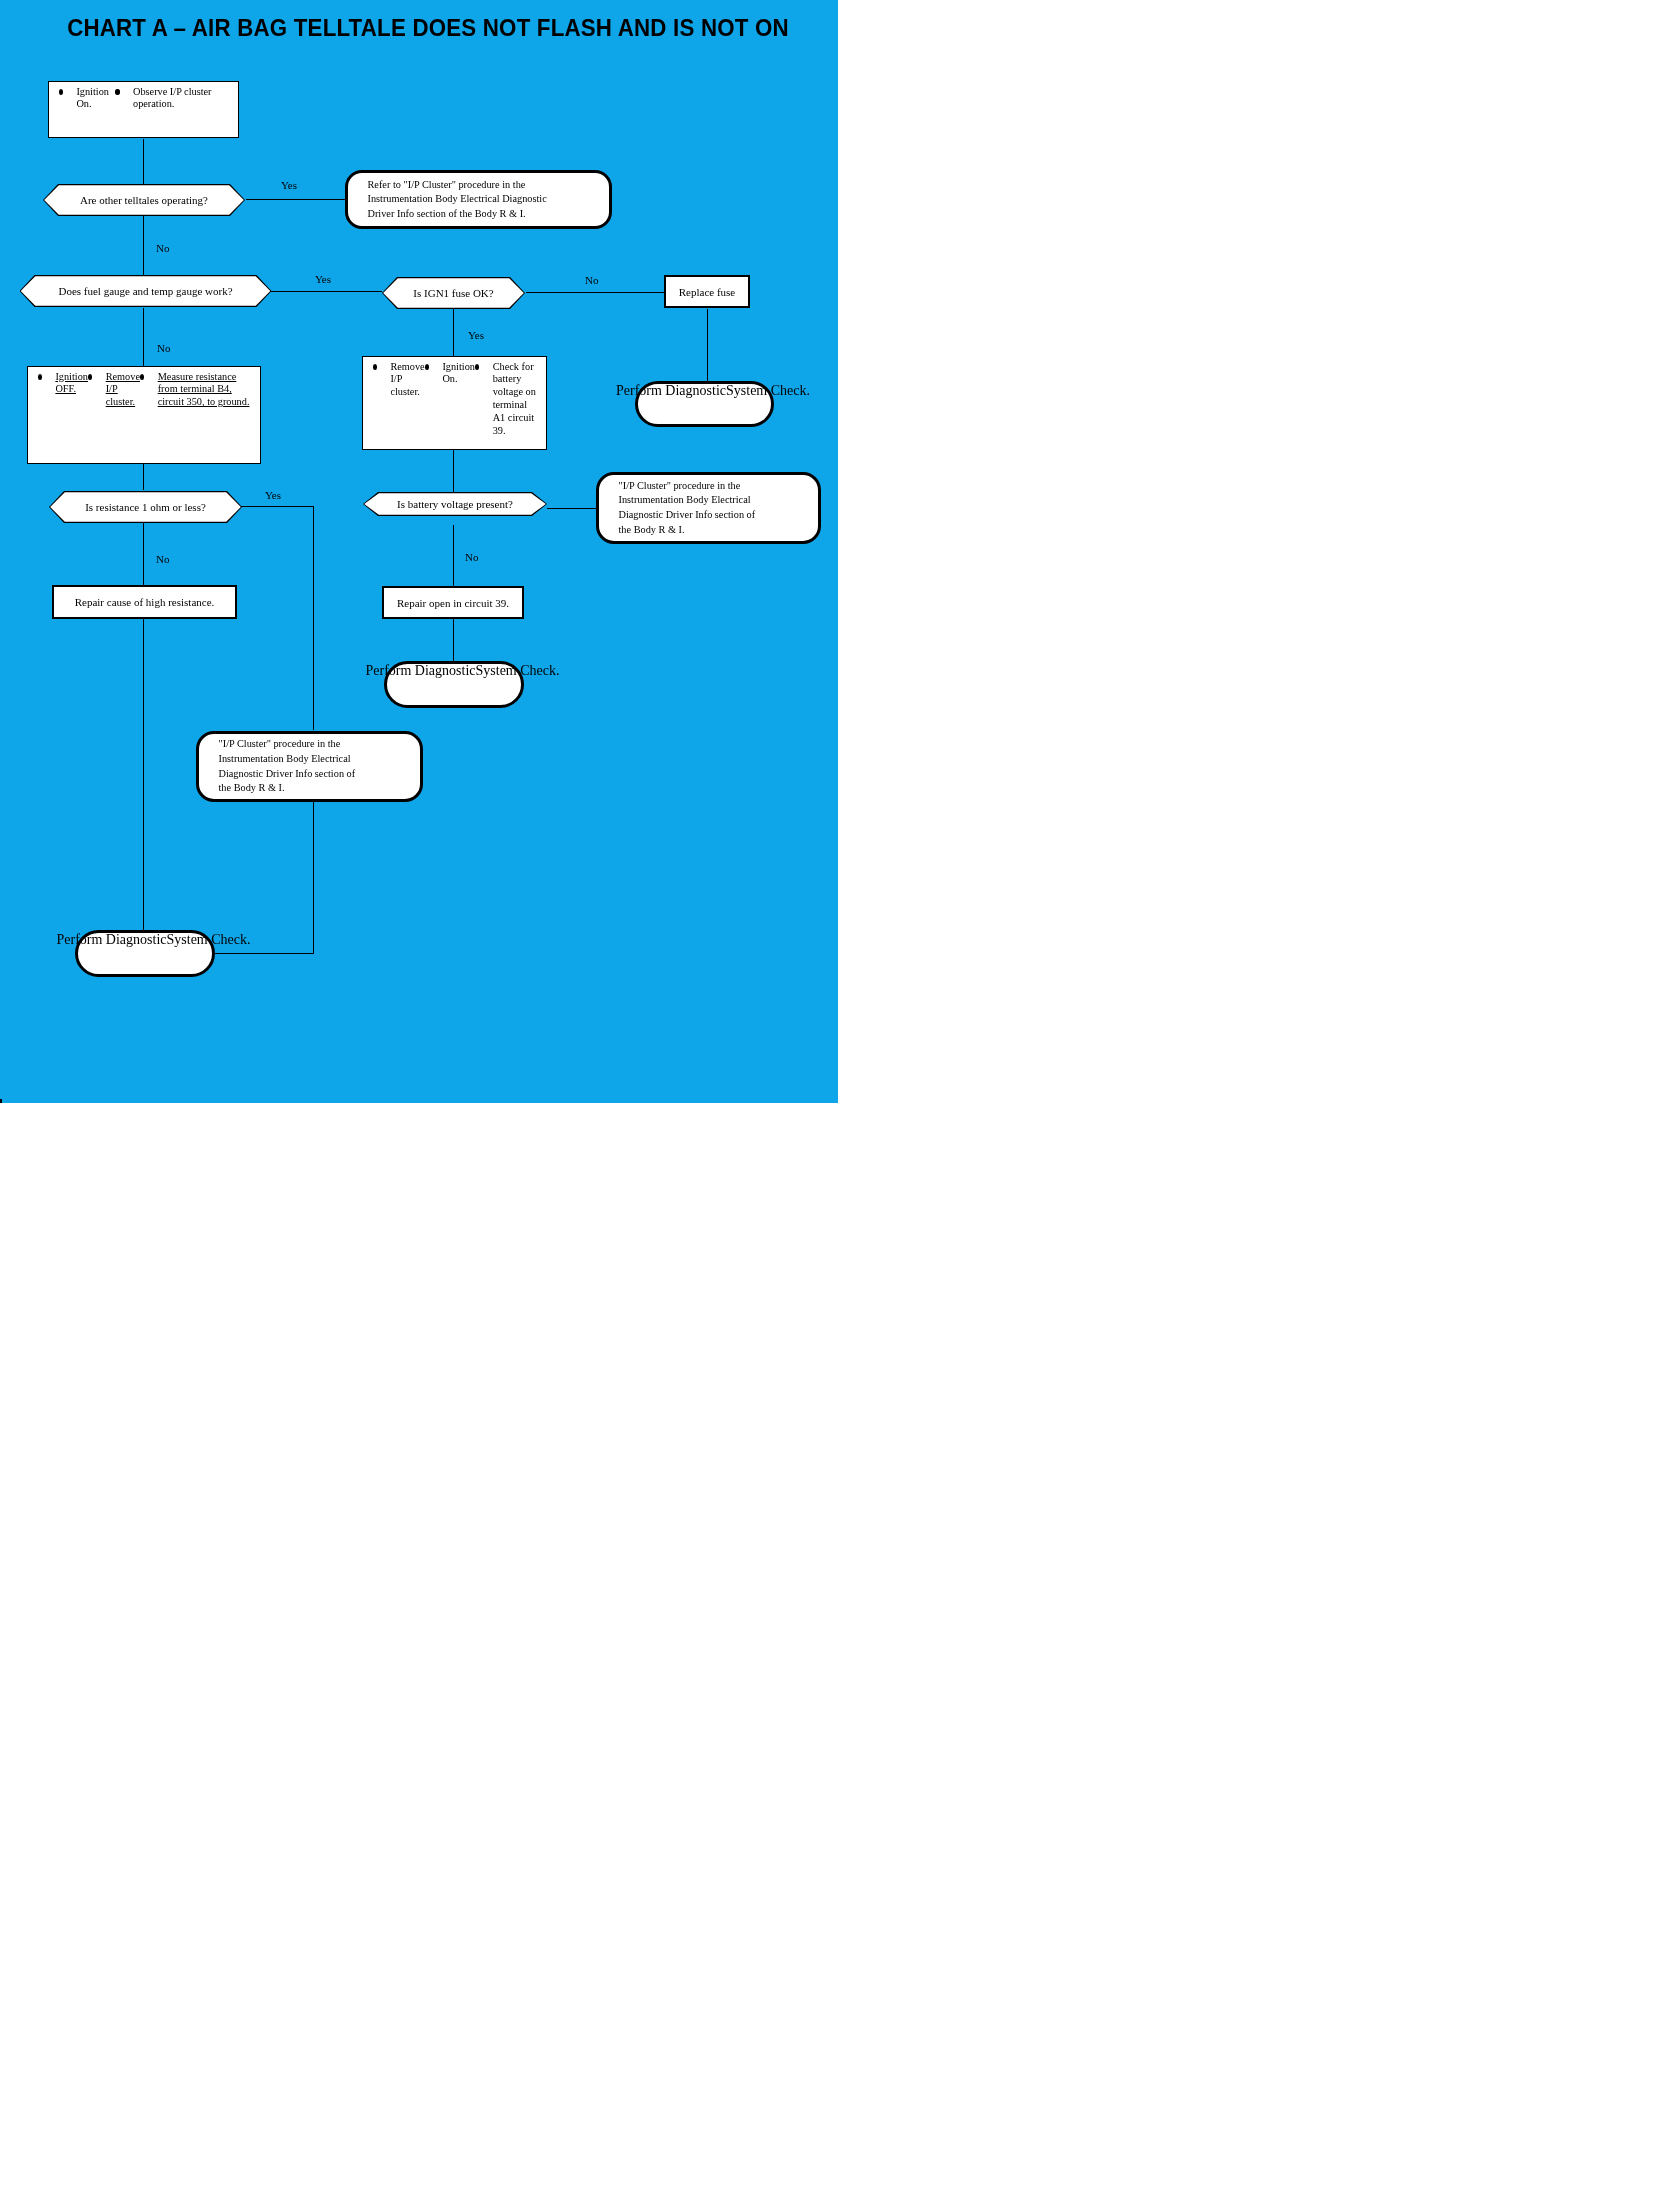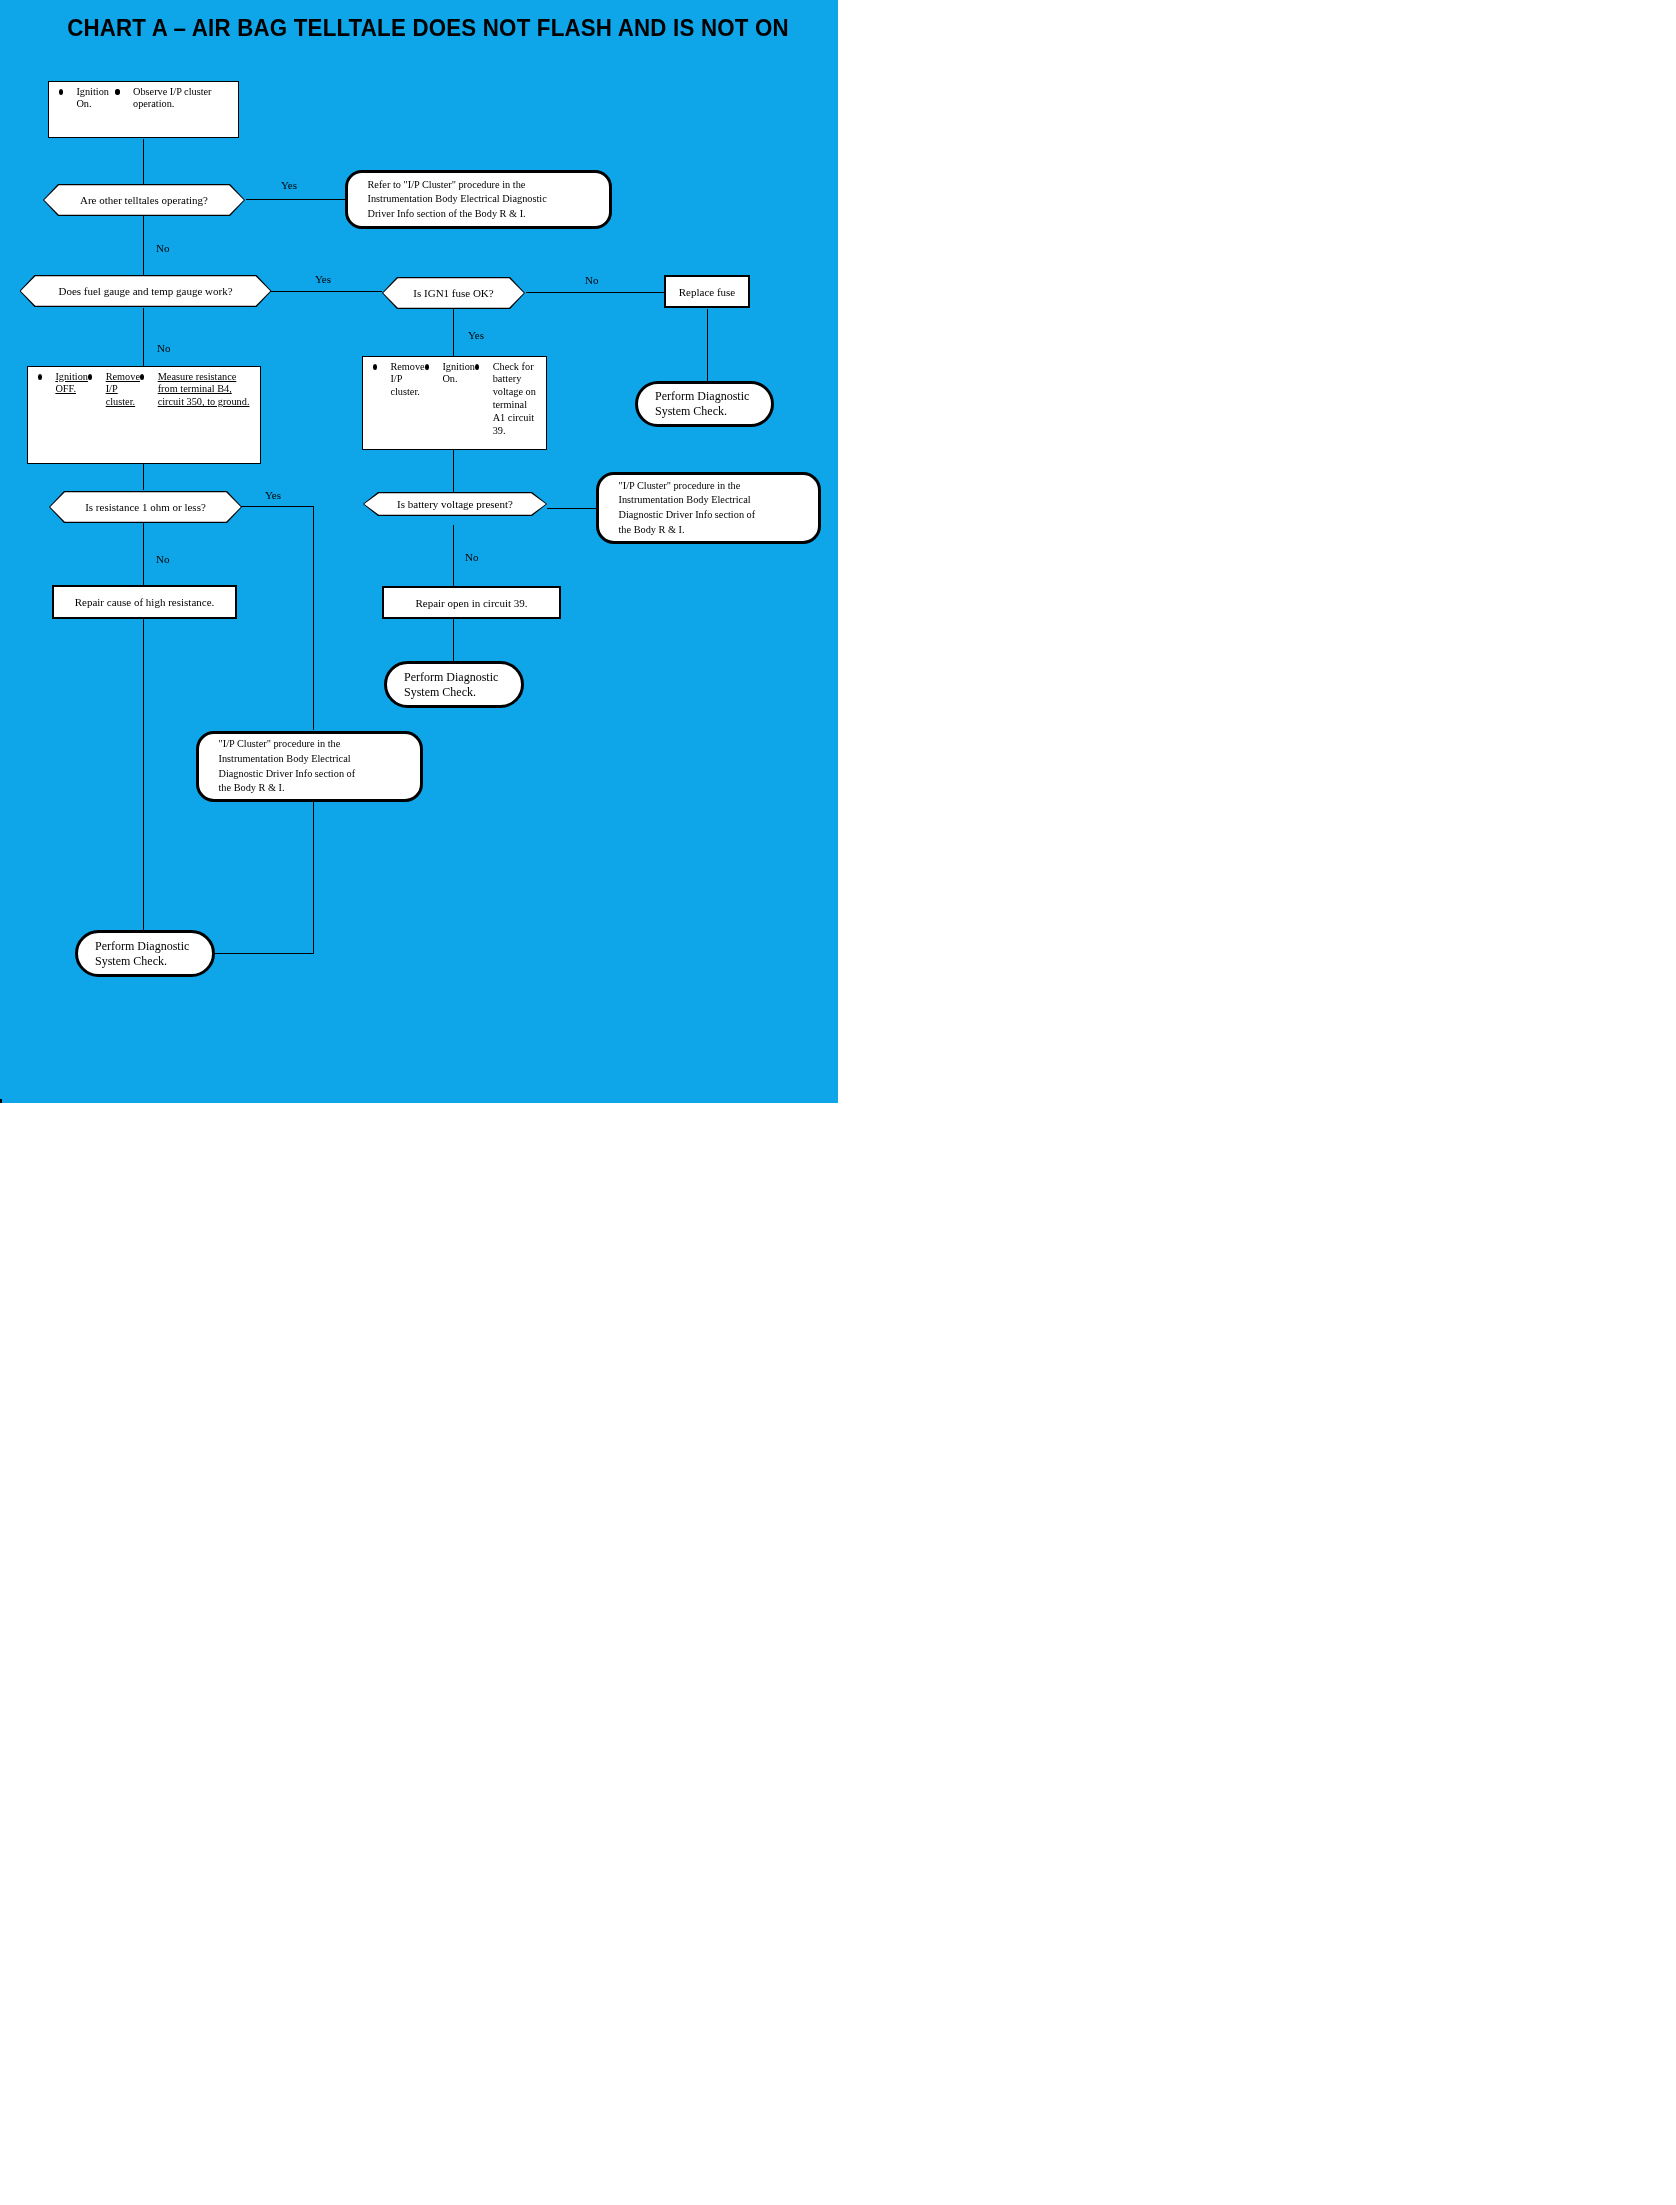--- a/index.html
+++ b/index.html
@@ -26,22 +26,22 @@
   
   .hex{position:absolute;background:#000;
        clip-path:polygon(0 50%,15px 0,calc(100% - 15px) 0,100% 50%,calc(100% - 15px) 100%,15px 100%);}
   .hex .fill{position:absolute;inset:1.2px;background:#fff;
        clip-path:polygon(0 50%,14.6px 0,calc(100% - 14.6px) 0,100% 50%,calc(100% - 14.6px) 100%,14.6px 100%);}
   .hex .txt{position:absolute;inset:0;display:flex;align-items:center;justify-content:center;
        font-size:11px;white-space:nowrap;}
 
   
   .stadium{position:absolute;background:#fff;border:3px solid #000;border-radius:27px;
-       display:flex;flex-direction:column;justify-content:center;
-       padding-left:17px;box-sizing:border-box;font-size:12px;line-height:14.6px;}
+       display:flex;justify-content:center;
+       padding-left:17px;box-sizing:border-box;font-size:14px;line-height:14.6px;}
 
   
   .rounded{position:absolute;background:#fff;border:3px solid #000;border-radius:18px;
        display:flex;flex-direction:column;justify-content:center;
        padding-left:19.5px;box-sizing:border-box;font-size:10.3px;line-height:14.6px;}
   .rounded div, .stadium div{white-space:nowrap;}
 
   .vl{position:absolute;width:1.2px;background:#000;}
   .hl{position:absolute;height:1.2px;background:#000;}
   .elabel{position:absolute;font-size:11px;white-space:nowrap;}
@@ -168,21 +168,21 @@
 
   <div class="vl" style="left:143px;top:523px;height:62px;"></div>
   <div class="elabel" style="left:156px;top:553px;">No</div>
 
   <div class="vl" style="left:453px;top:525px;height:61px;"></div>
   <div class="elabel" style="left:465px;top:551px;">No</div>
 
   <div class="lbox" style="left:52px;top:585px;width:185px;height:34px;">
     <span>Repair cause of high resistance.</span>
   </div>
-  <div class="lbox" style="left:382px;top:586px;width:179px;height:33px;">
+  <div class="lbox" style="left:382px;top:586px;width:142px;height:33px;">
     <span>Repair open in circuit 39.</span>
   </div>
 
   <div class="vl" style="left:453px;top:619px;height:42px;"></div>
 
   <div class="stadium" style="left:384px;top:661px;width:140px;height:47px;">
     <div>Perform Diagnostic</div>
     <div>System Check.</div>
   </div>
 

